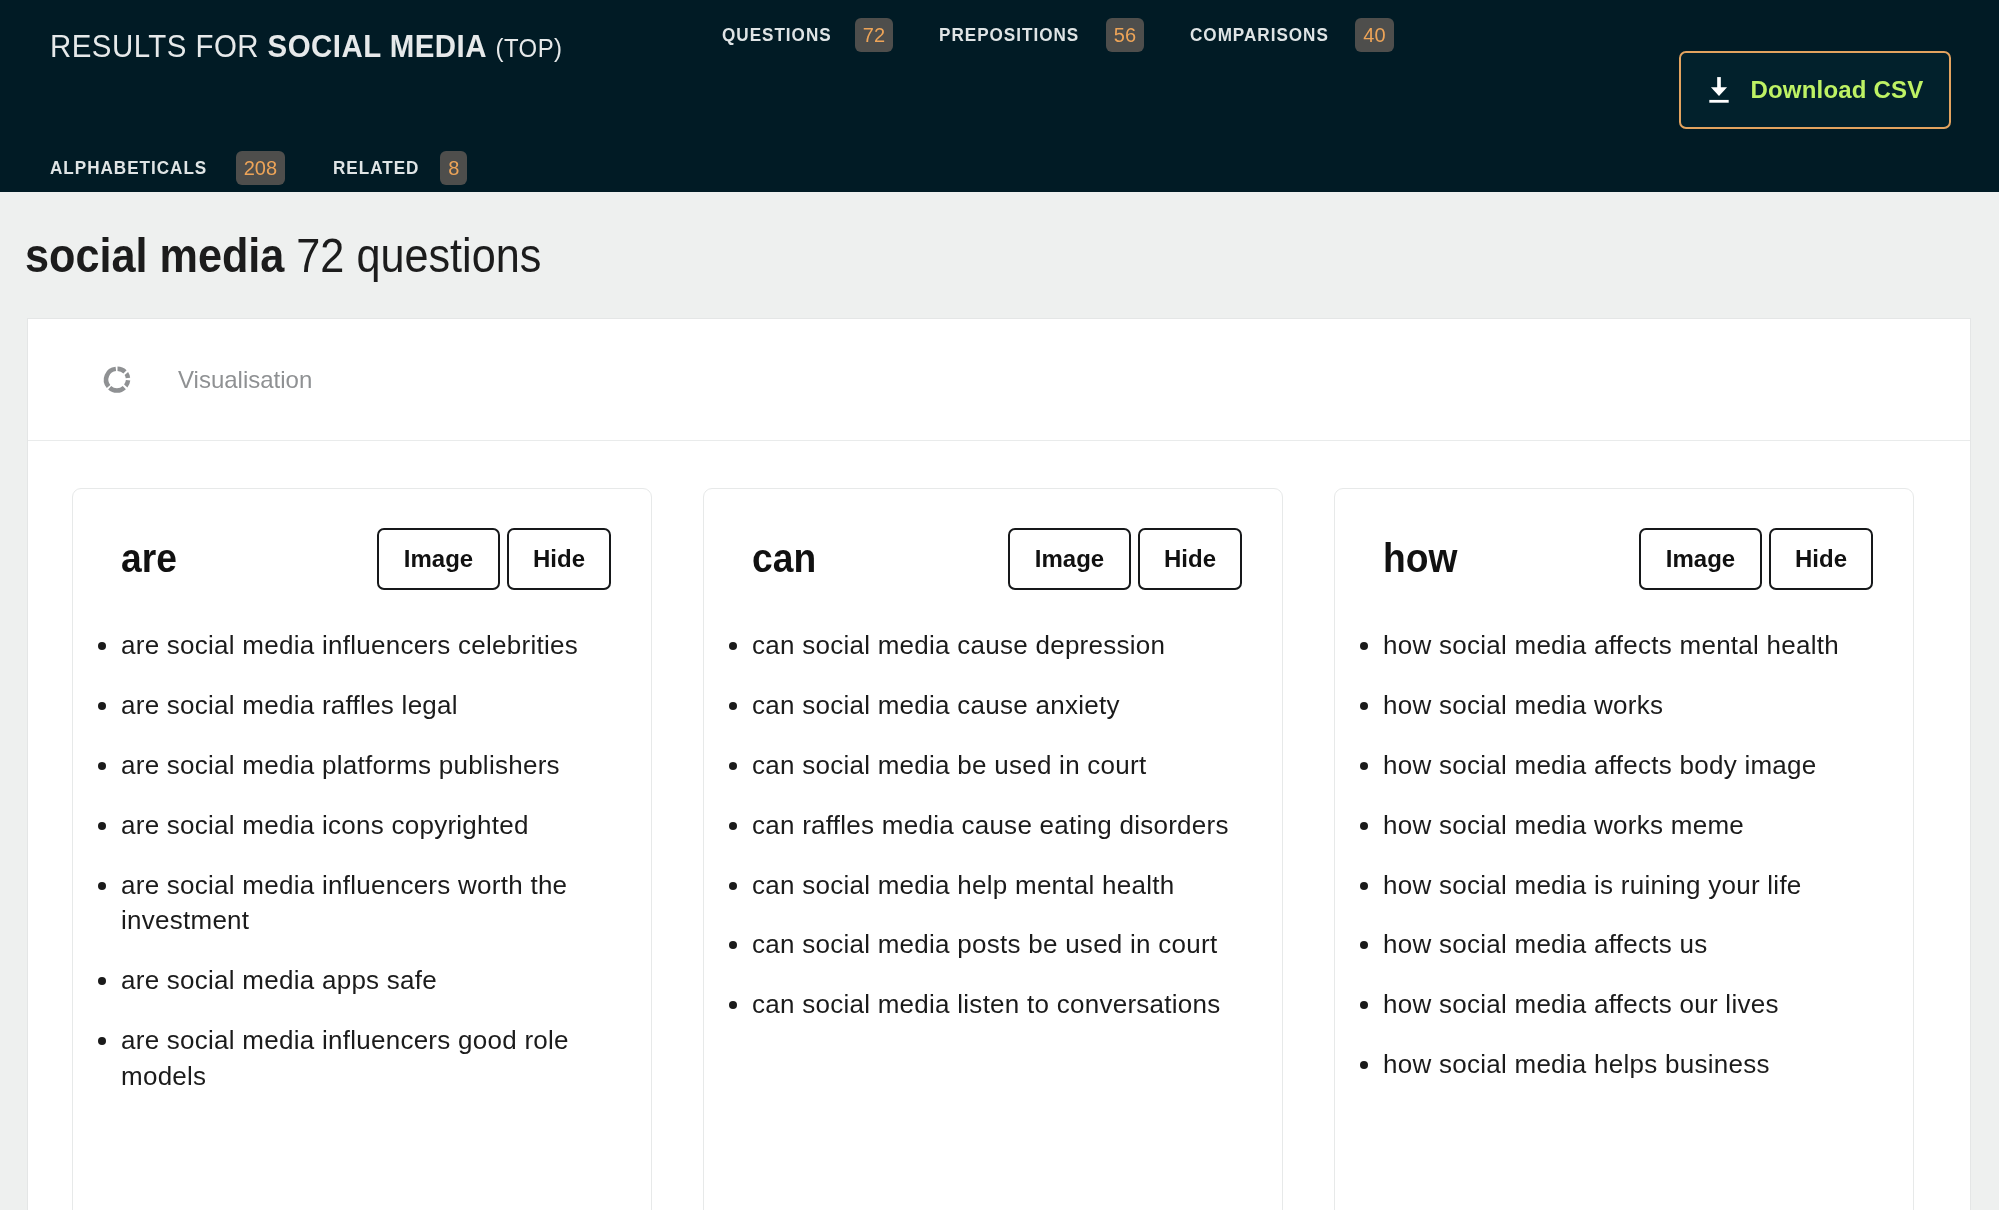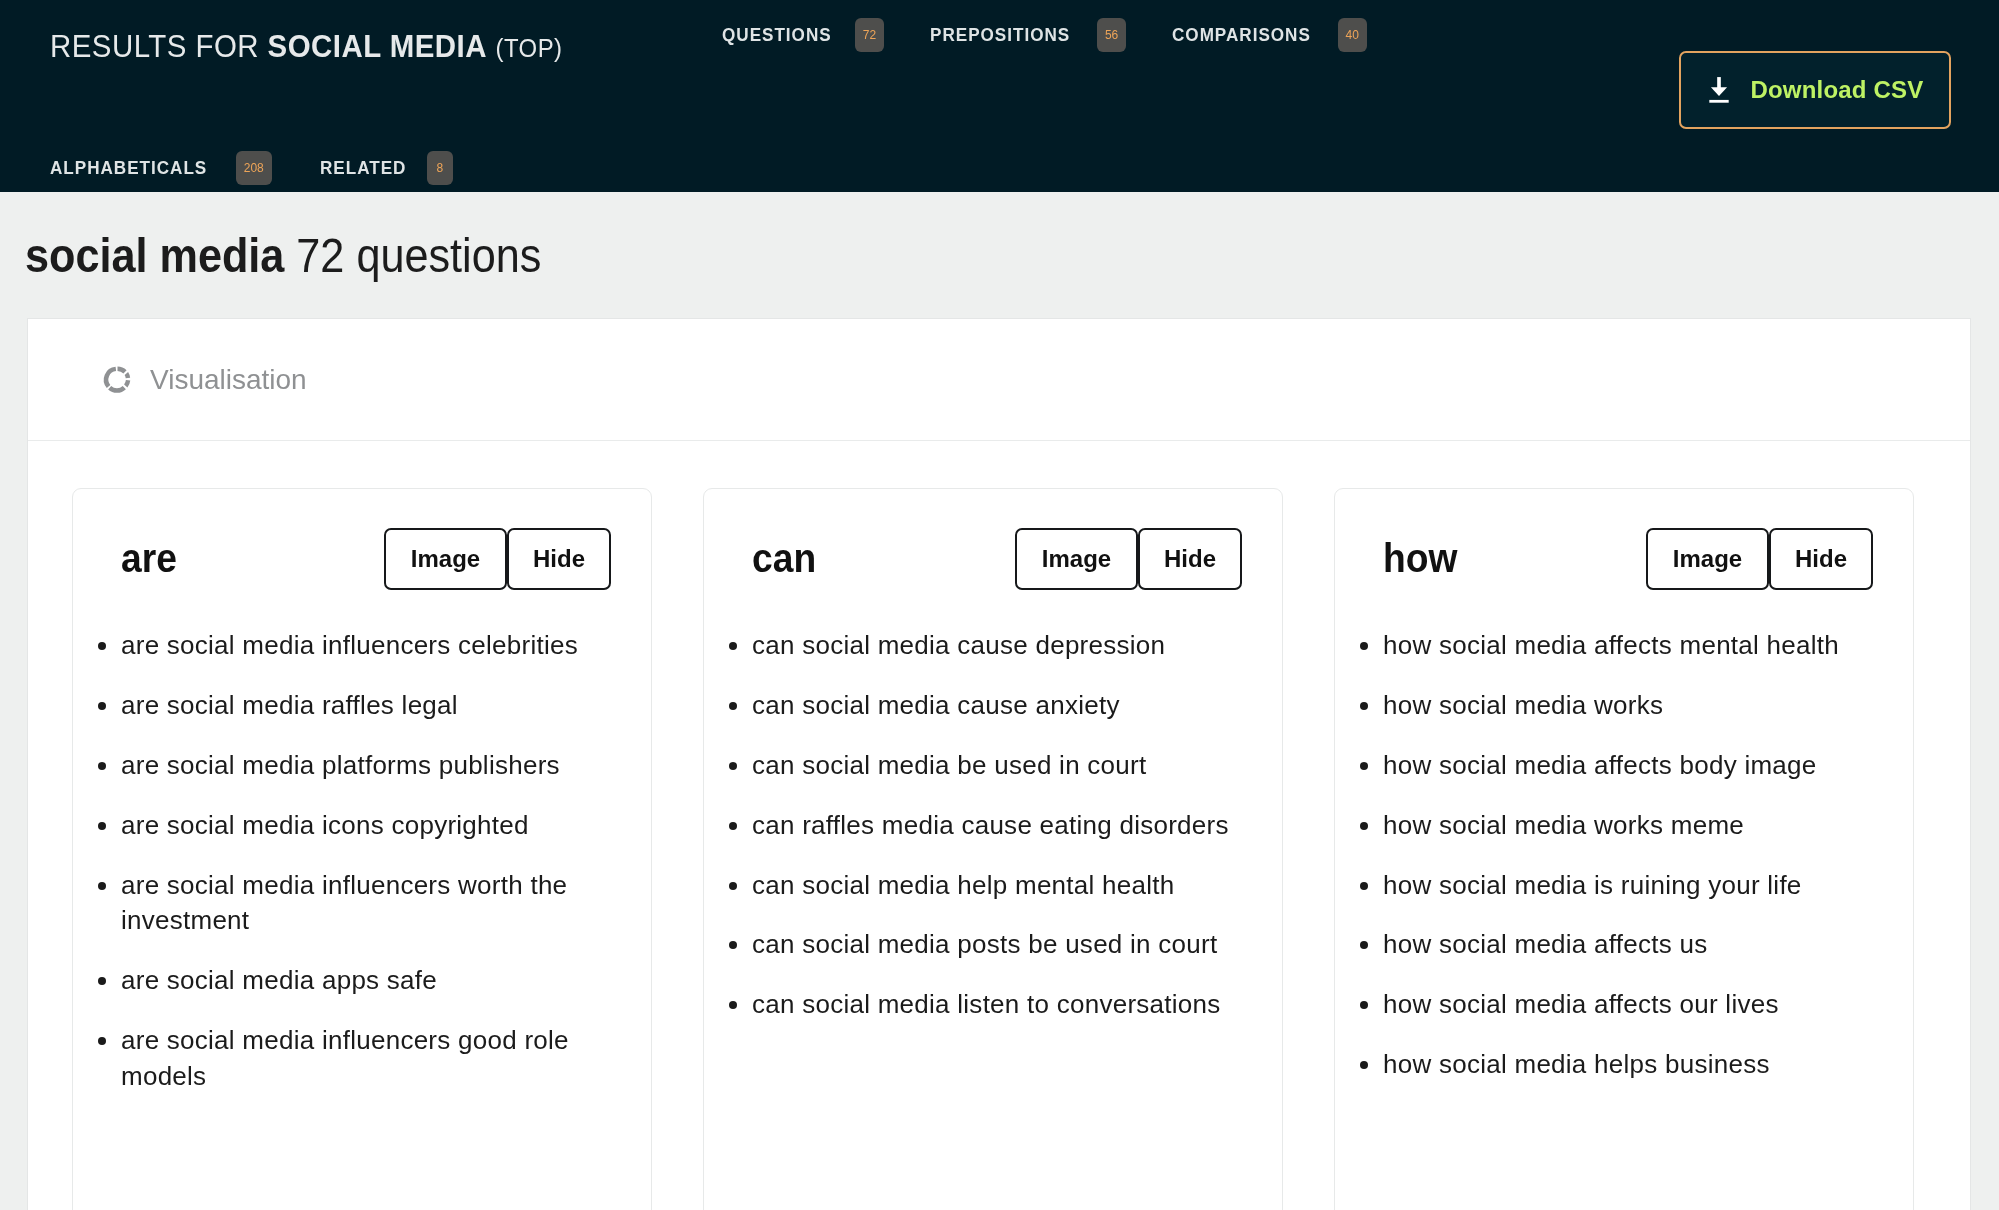--- a/index.html
+++ b/index.html
@@ -67,21 +67,21 @@
   .badge {
     display: inline-flex;
     align-items: center;
     justify-content: center;
     min-width: 26px;
     height: 34px;
     padding: 0 8px;
     border-radius: 6px;
     background: #4e4e4c;
     color: #eda458;
-    font-size: 12px;
+    font-size: 20px;
     font-weight: 400;
     line-height: 1;
   }
 
   .download-btn {
     position: absolute;
     right: 48px; top: 51px;
     width: 272px; height: 78px;
     border: 2px solid #e3a35f;
     border-radius: 7px;
@@ -137,23 +137,24 @@
   .tab {
     position: relative;
     display: flex;
     align-items: center;
     gap: 16px;
     height: 122px;
     padding: 0 35px;
     cursor: pointer;
   }
   .tab .tab-label {
-    font-size: 28px;
+    font-size: 24px;
     color: #8f9193;
     font-weight: 400;
+    margin-left: 28px;
   }
   .tab.active .tab-label { color: #121212; font-weight: 700; }
   .tab.active::after {
     content: "";
     position: absolute;
     left: 0; right: 0; bottom: 0;
     height: 7px;
     background: #0d2130;
   }
   .icon-donut { width: 33px; height: 33px; display: block; }
@@ -182,21 +183,21 @@
     padding: 0 40px 0 48px;
   }
   .card-word {
     font-size: 40px;
     font-weight: 700;
     color: #111;
     font-family: "Liberation Sans Narrow", "Liberation Sans", sans-serif;
     transform: scaleX(0.93);
     transform-origin: left center;
   }
-  .card-actions { display: flex; gap: 0; }
+  .card-actions { display: flex; gap: 7px; }
   .pill {
     min-width: 123px;
     height: 62px;
     border: 2px solid #16181a;
     border-radius: 7px;
     background: #fff;
     color: #111;
     font-size: 24px;
     font-weight: 700;
     font-family: "Liberation Sans Narrow", "Liberation Sans", sans-serif;

